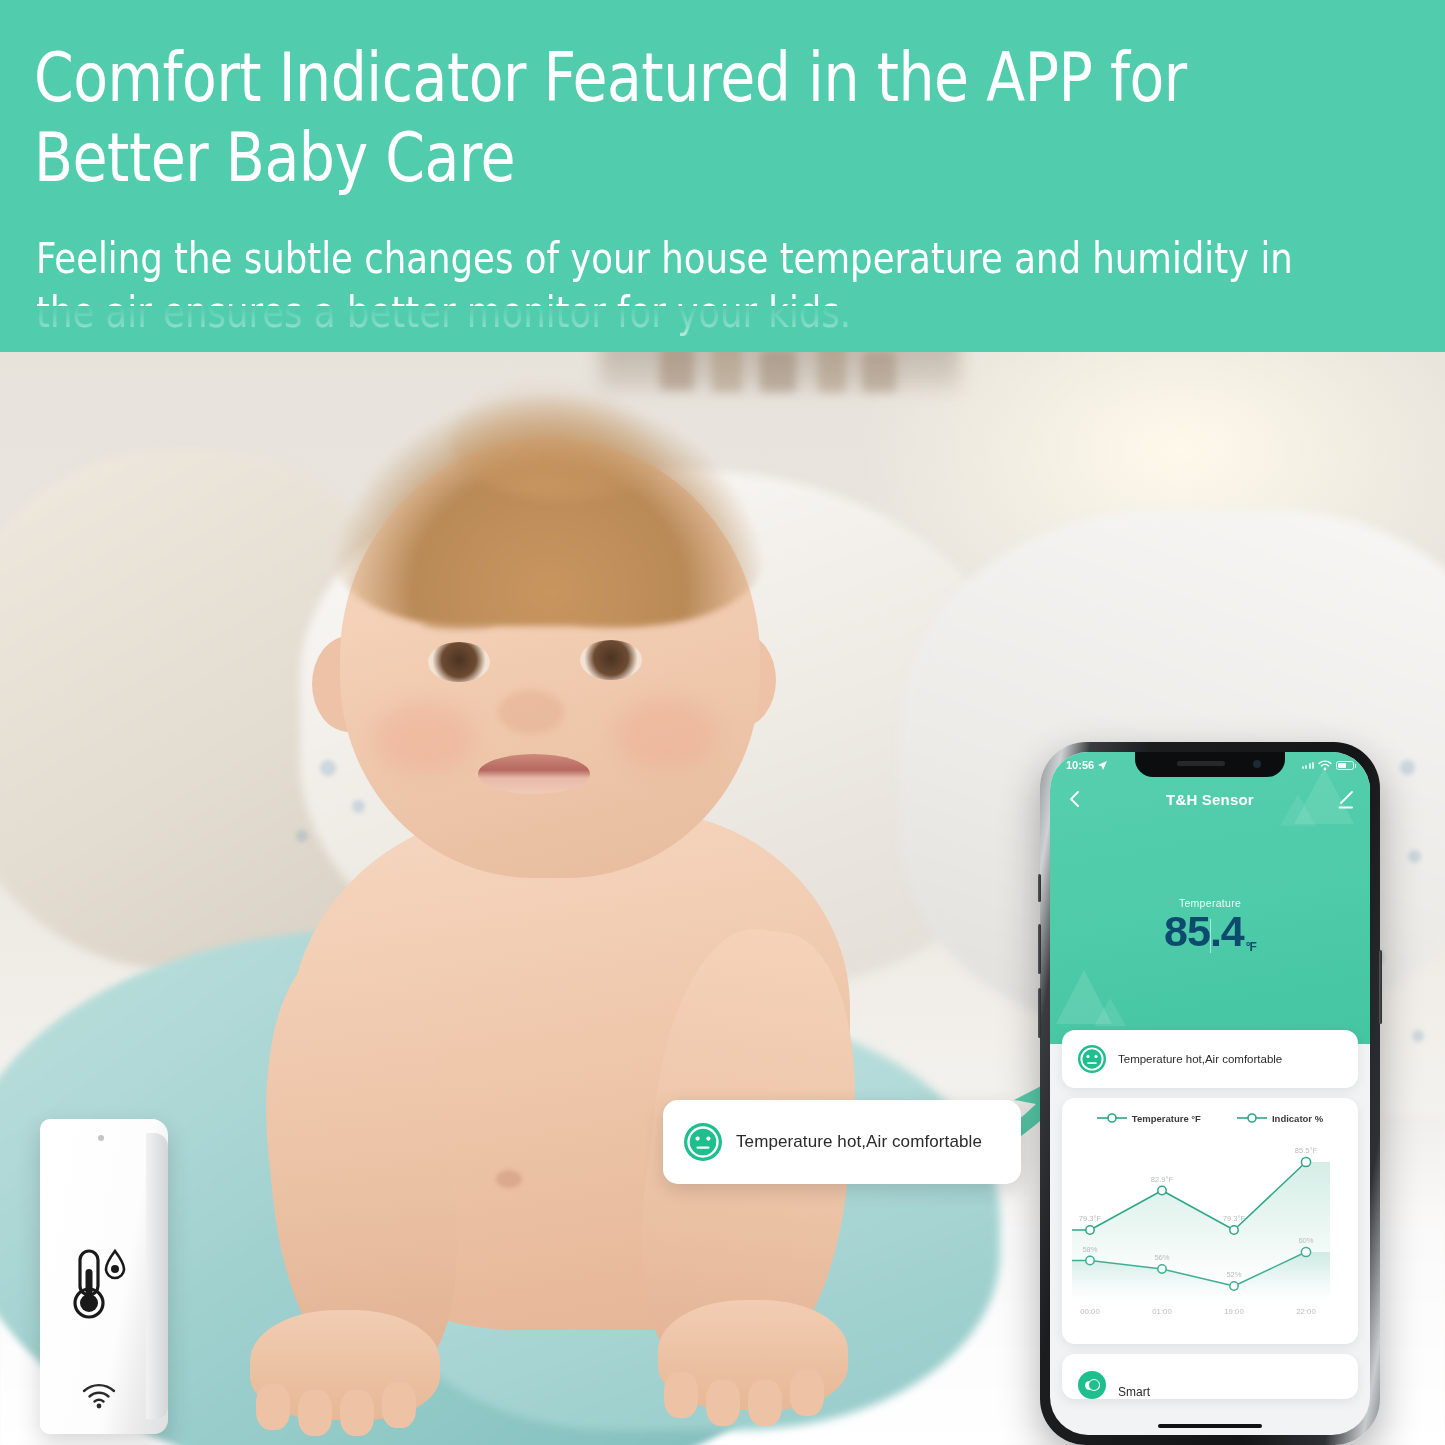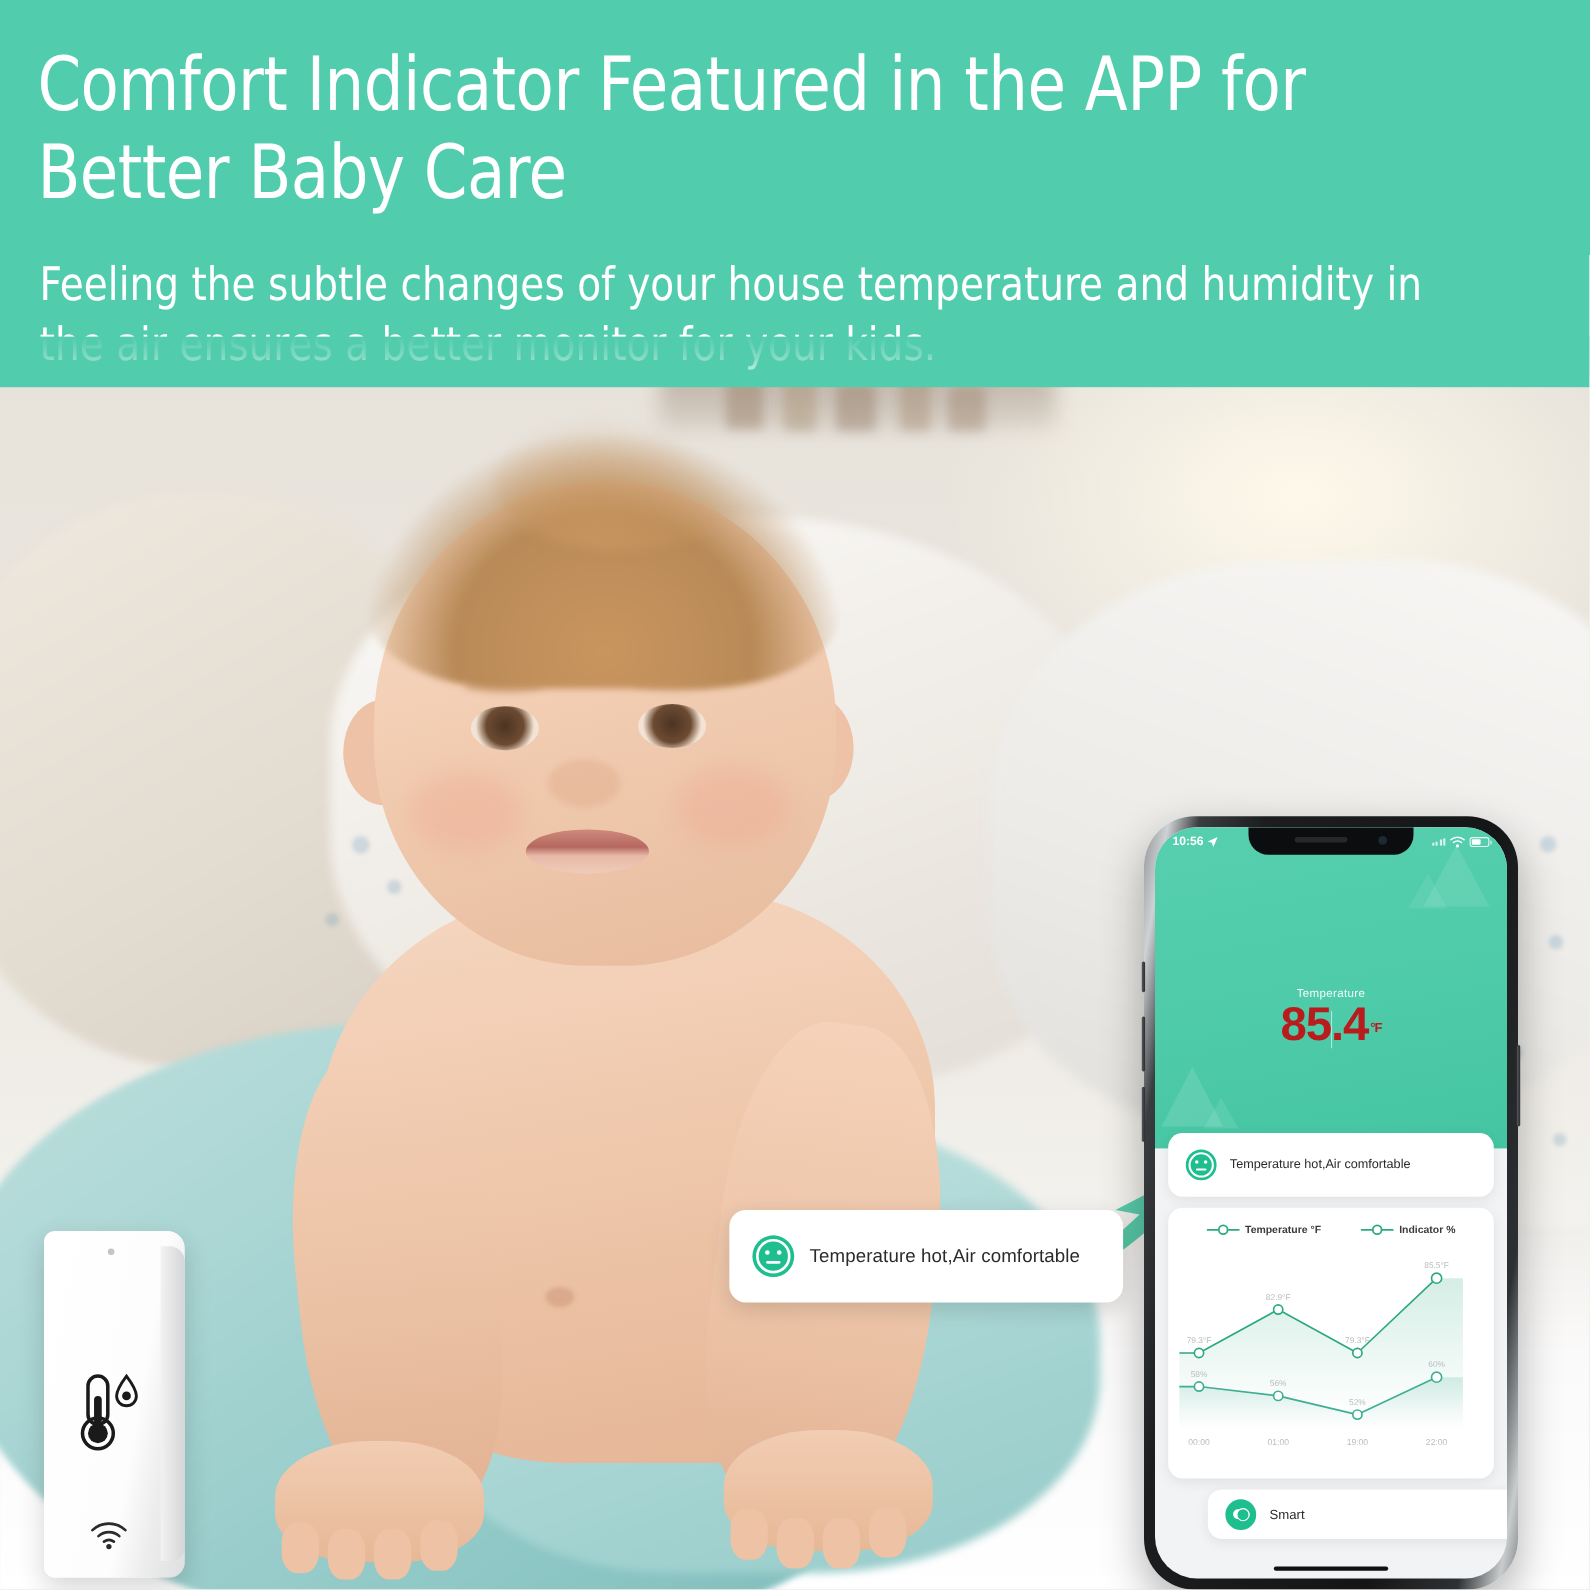--- a/index.html
+++ b/index.html
@@ -250,41 +250,41 @@
     display: flex; align-items: center; justify-content: center; z-index: 25;
   }
   .nav-title { color: #fff; font-size: 15px; font-weight: 700; letter-spacing: 0.2px; }
   .nav-back { position: absolute; left: 14px; top: 6px; width: 22px; height: 22px; }
   .nav-edit { position: absolute; right: 14px; top: 7px; width: 22px; height: 22px; }
 
   .readings { position: absolute; left: 0; top: 145px; width: 100%; display: flex; z-index: 20; }
   .reading { flex: 1; text-align: center; position: relative; }
   .reading-label { color: rgba(255,255,255,0.92); font-size: 10.5px; letter-spacing: 0.3px; margin-bottom: 1px; }
   .reading-value {
-    color: #b91c1c; font-weight: 700; font-size: 43px; line-height: 1;
-    display: inline-flex; align-items: center; letter-spacing: -1px;
+    color: #0c4a6e; font-weight: 700; font-size: 43px; line-height: 1;
+    display: inline-flex; align-items: flex-end; letter-spacing: -1px;
   }
   .reading-unit { font-size: 12px; font-weight: 600; margin-top: 5px; margin-left: 2px; }
   .divider { position: absolute; left: 50%; top: 22px; width: 1px; height: 34px; background: rgba(255,255,255,0.55); }
 
   .card {
     position: absolute; left: 12px; width: 296px; background: #fff;
     border-radius: 13px; box-shadow: 0 3px 12px rgba(0,0,0,0.08);
   }
   .card.comfort { top: 278px; height: 58px; display: flex; align-items: center; padding-left: 16px; gap: 12px; z-index: 22; }
   .comfort-emoji { width: 28px; height: 28px; border-radius: 50%; background: #1EBE8F; display: flex; align-items: center; justify-content: center; flex: none; }
   .comfort-text { font-size: 11.5px; color: #2b2b2b; }
 
   .card.chart { top: 346px; height: 246px; padding: 12px 10px 8px; }
   .legend { display: flex; justify-content: center; gap: 36px; align-items: center; margin-top: 2px; }
   .legend-item { display: flex; align-items: center; gap: 5px; }
   .legend-label { font-size: 9.5px; color: #3a3a3a; font-weight: 600; }
   .chart-svg { display: block; margin-top: 10px; }
 
-  .card.smart { top: 602px; height: 45px; display: flex; align-items: center; padding-left: 16px; gap: 12px; margin-left: 36px; }
+  .card.smart { top: 602px; height: 45px; display: flex; align-items: flex-end; padding-left: 16px; gap: 12px; }
   .smart-toggle {
     width: 28px; height: 28px; border-radius: 50%; background: #1EBE8F;
     display: flex; align-items: center; justify-content: center; flex: none;
   }
   .smart-toggle i { display: block; width: 15px; height: 9px; border-radius: 5px; background: #fff; position: relative; }
   .smart-toggle i::after { content:""; position:absolute; right:0; top:-1.5px; width:12px; height:12px; border-radius:50%; background:#1EBE8F; border:1.6px solid #fff; box-sizing:border-box; }
   .smart-text { font-size: 12px; color: #2b2b2b; font-weight: 500; }
   .home-indicator { position: absolute; left: 50%; transform: translateX(-50%); bottom: 7px; width: 104px; height: 4px; border-radius: 3px; background: #111; z-index: 26; }
 </style>
 </head>
@@ -429,20 +429,30 @@
             <path d="M1 3.4 A9 9 0 0 1 13 3.4" fill="none" stroke="#fff" stroke-width="1.4" stroke-linecap="round"></path>
             <path d="M3.3 5.9 A5.6 5.6 0 0 1 10.7 5.9" fill="none" stroke="#fff" stroke-width="1.4" stroke-linecap="round"></path>
             <circle cx="7" cy="9" r="1.4" fill="#fff"></circle>
           </svg>
           <span class="battery">
               <i></i>
             </span>
         </div>
       </div>
 
+      <div class="navbar">
+        <svg class="nav-back" viewBox="0 0 22 22">
+          <path d="M14 4 L7 11 L14 18" fill="none" stroke="#fff" stroke-width="1.8" stroke-linecap="round" stroke-linejoin="round"></path>
+        </svg>
+        <span class="nav-title">T&amp;H Sensor</span>
+        <svg class="nav-edit" viewBox="0 0 22 22">
+          <path d="M18 3 L7 14" fill="none" stroke="#fff" stroke-width="1.8" stroke-linecap="round"></path>
+          <path d="M5.5 18.5 L18 18.5" fill="none" stroke="#fff" stroke-width="1.8" stroke-linecap="round"></path>
+        </svg>
+      </div>
 
       <div class="readings">
         <div class="reading">
           <div class="reading-label">Temperature</div>
           <div class="reading-value">
             <span>85.4</span>
             <span class="reading-unit">°F</span>
           </div>
         </div>
         <div class="divider"></div>

